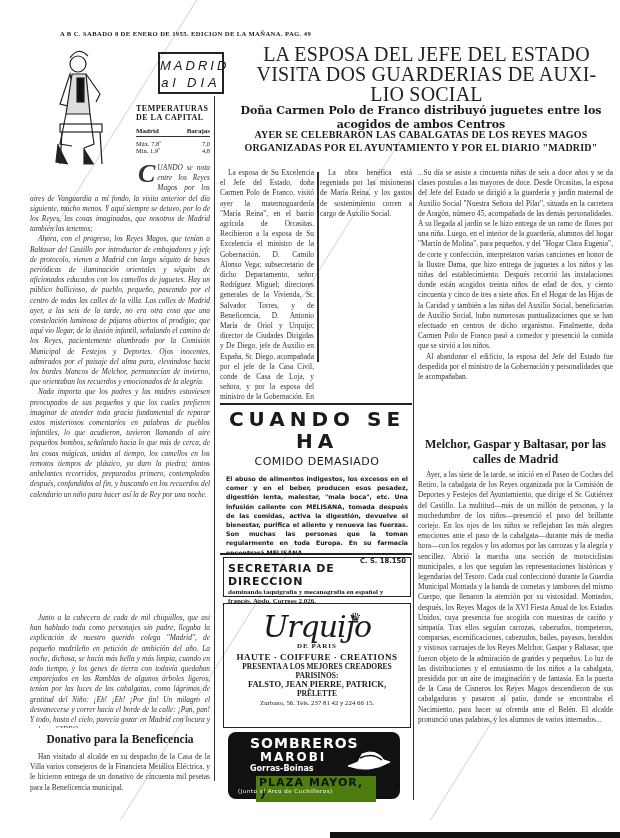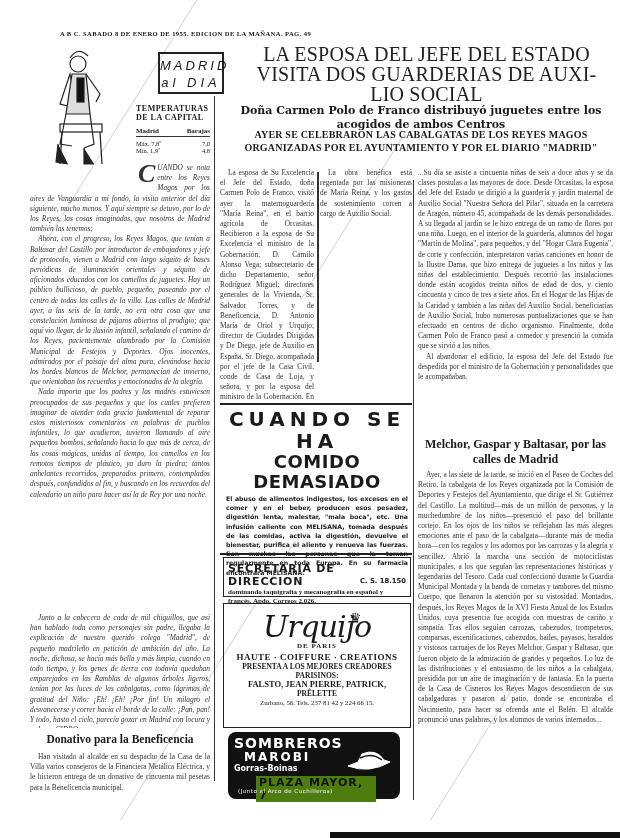--- a/index.html
+++ b/index.html
@@ -23,21 +23,21 @@
   .ad-secr{left:223px;top:557px;width:188px;height:40px;border:1.5px solid #222;padding:4px 4px}
   .ad-secr h4{font-family:"DejaVu Sans",sans-serif;font-weight:900;font-size:11px;letter-spacing:.8px}
   .ad-secr p{font-family:"Liberation Serif",serif;font-size:7px;line-height:9px;font-weight:bold}
   .ad-villa{left:223px;top:603px;width:188px;height:125px;border:1.5px solid #222;text-align:center}
   .villa-logo{font-family:"DejaVu Serif",serif;font-style:italic;font-size:30px;line-height:30px;margin-top:8px;letter-spacing:-1px}
   .villa-crown{position:absolute;left:125px;top:6px;font-size:14px}
   .ad-villa .dp{font-family:"Liberation Serif",serif;font-weight:bold;font-size:7px;letter-spacing:1px}
   .ad-villa .hc{font-family:"Liberation Serif",serif;font-weight:bold;font-size:9px;letter-spacing:.5px;margin-top:2px}
   .ad-villa .ln{font-family:"Liberation Serif",serif;font-weight:bold;font-size:7.5px;line-height:9px}
   .ad-villa .addr{font-family:"Liberation Serif",serif;font-size:6.8px;margin-top:1px}
-  .ad-somb{left:228px;top:732px;width:172px;height:67px;background:#111;border-radius:8px;color:#fff;padding:4px 6px}
+  .ad-somb{left:228px;top:732px;width:172px;height:67px;background:#111;border-radius:8px;color:#fff;padding:4px 22px}
   .ad-somb .s1{font-family:"DejaVu Sans",sans-serif;font-weight:900;font-size:14px;letter-spacing:1px;line-height:14px}
   .ad-somb .s2{font-family:"DejaVu Sans",sans-serif;font-weight:900;font-size:12px;letter-spacing:2px;line-height:14px;margin-left:10px}
   .ad-somb .s3{font-family:"DejaVu Sans",sans-serif;font-size:8px;line-height:10px;font-weight:bold}
   .ad-somb .s4{position:absolute;left:28px;top:44px;width:120px;font-family:"DejaVu Sans",sans-serif;font-size:11px;font-weight:900;letter-spacing:1px;color:#111;background:#4d7c0f;padding:0 3px}
   .ad-somb .s5{position:absolute;left:10px;top:56px;font-family:"DejaVu Sans",sans-serif;font-size:5.5px;color:#fff;letter-spacing:.5px}
   .hat{position:absolute;right:8px;top:14px;width:46px;height:26px}
   .illus{left:20px;top:44px;width:110px;height:135px}
   .wm{position:absolute;border-top:1px solid #bbb;transform-origin:left top;opacity:.6}
   .hrule{height:2px;background:#222}
 </style>
@@ -132,21 +132,21 @@
   <p>...Su día se asiste a cincuenta niñas de seis a doce años y se da clases postulas a las mayores de doce. Desde Orcasitas, la esposa del Jefe del Estado se dirigió a la guardería y jardín maternal de Auxilio Social "Nuestra Señora del Pilar", situada en la carretera de Aragón, número 45, acompañada de las demás personalidades. A su llegada al jardín se le hizo entrega de un ramo de flores por una niña. Luego, en el interior de la guardería, alumnos del hogar "Martín de Molina", para pequeños, y del "Hogar Clara Eugenia", de corte y confección, interpretaron varias canciones en honor de la Ilustre Dama, que hizo entrega de juguetes a los niños y las niñas del establecimiento. Después recorrió las instalaciones donde están acogidos treinta niños de edad de dos, y ciento cincuenta y cinco de tres a siete años. En el Hogar de las Hijas de la Caridad y también a las niñas del Auxilio Social, beneficiarias de Auxilio Social, hubo numerosas puntualizaciones que se han efectuado en centros de dicho organismo. Finalmente, doña Carmen Polo de Franco pasó a comedor y presenció la comida que se sirvió a los niños.</p>
   <p style="text-indent:8px">Al abandonar el edificio, la esposa del Jefe del Estado fue despedida por el ministro de la Gobernación y personalidades que le acompañaban.</p>
 </div>
 
 <div class="abs sec-title" style="left:418px;top:437px;width:195px;font-size:12px;line-height:15px">Melchor, Gaspar y Baltasar, por las calles de Madrid</div>
 <div class="abs body-txt" style="left:418px;top:470px;width:195px;height:320px;overflow:hidden;text-indent:8px">Ayer, a las siete de la tarde, se inició en el Paseo de Coches del Retiro, la cabalgata de los Reyes organizada por la Comisión de Deportes y Festejos del Ayuntamiento, que dirige el Sr. Gutiérrez del Castillo. La multitud—más de un millón de personas, y la muchedumbre de los niños—presenció el paso del brillante cortejo. En los ojos de los niños se reflejaban las más alegres emociones ante el paso de la cabalgata—durante más de media hora—con los regalos y los adornos por las carrozas y la alegría y sencillez. Abrió la marcha una sección de motociclistas municipales, a los que seguían las representaciones históricas y legendarias del Tesoro. Cada cual confeccionó durante la Guardia Municipal Montada y la banda de cornetas y tambores del mismo Cuerpo, que llenaron la atención por su vistosidad. Montados, después, los Reyes Magos de la XVI Fiesta Anual de los Estados Unidos, cuya presencia fue acogida con muestras de cariño y simpatía. Tras ellos seguían carrozas, cabezudos, trompeteros, comparsas, escenificaciones, cabezudos, bailes, payasos, heraldos y vistosos carruajes de los Reyes Melchor, Gaspar y Baltasar, que fueron objeto de la admiración de grandes y pequeños. Lo luz de las distribuciones y el entusiasmo de los niños a la cabalgata, presidida por un aire de imaginación y de fantasía. En la puerta de la Casa de Cisneros los Reyes Magos descendieron de sus cabalgaduras y pasaron al patio, donde se encontraba el Nacimiento, para hacer su ofrenda ante el Belén. El alcalde pronunció unas palabras, y los alumnos de varios internados...</div>
 
 <div class="abs hrule" style="left:220px;top:403px;width:192px"></div>
 <div class="abs" style="left:223px;top:408px;width:188px;height:145px">
   <h2 style="font-family:'DejaVu Sans',sans-serif;font-weight:900;font-size:20px;letter-spacing:5px;line-height:22px;text-align:center">CUANDO SE HA</h2>
-  <h3 style="font-family:'DejaVu Sans',sans-serif;font-weight:700;font-size:18px;letter-spacing:.5px;line-height:20px;text-align:center">COMIDO DEMASIADO</h3>
+  <h3 style="font-family:'DejaVu Sans',sans-serif;font-weight:400;font-size:11px;letter-spacing:.5px;line-height:20px;text-align:center">COMIDO DEMASIADO</h3>
   <p style="font-family:'DejaVu Sans',sans-serif;font-size:6.2px;line-height:9.2px;text-align:justify;padding:2px 3px 0 3px;font-weight:bold">El abuso de alimentos indigestos, los excesos en el comer y en el beber, producen esos pesadez, digestión lenta, malestar, "mala boca", etc. Una infusión caliente con MELISANA, tomada después de las comidas, activa la digestión, devuelve el bienestar, purifica el aliento y renueva las fuerzas. Son muchas las personas que la toman regularmente en toda Europa. En su farmacia encontrará MELISANA.</p>
   <div class="ad-cs">C. S. 18.150</div>
 </div>
 <div class="abs hrule" style="left:220px;top:553px;width:192px"></div>
 
 <div class="abs ad-secr" style="top:557px">
   <h4>SECRETARIA DE DIRECCION</h4>
   <p>dominando taquigrafía y mecanografía en español y francés. Apdo. Correos 2.026.</p>
 </div>
 

